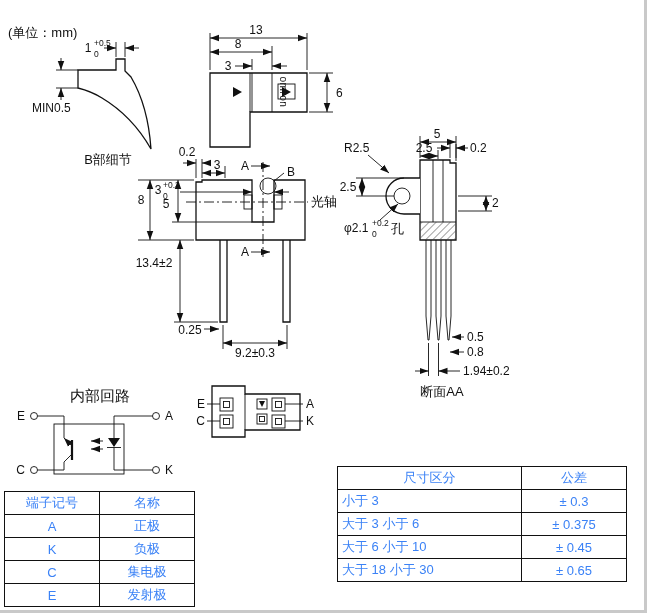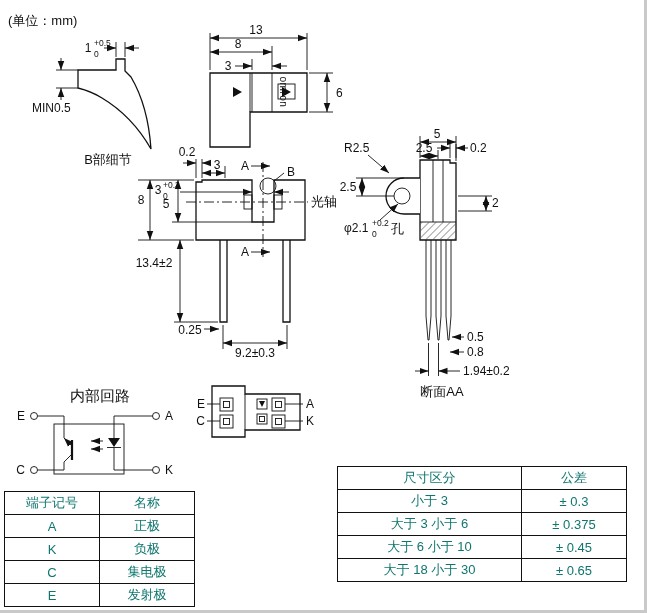--- a/index.html
+++ b/index.html
@@ -11,32 +11,32 @@
   .dim{font-size:12px;}
   .dimS{font-size:8.5px;}
   .lbl{font-size:13px;}
   .big{font-size:15px;}
   .ln{stroke:#111;stroke-width:1.3;fill:none;stroke-linejoin:miter;}
   .lnw{stroke:#111;stroke-width:1.3;fill:#fff;stroke-linejoin:miter;}
   .tn{stroke:#111;stroke-width:0.9;fill:none;}
   .chain{stroke:#111;stroke-width:0.9;fill:none;stroke-dasharray:10 3 2 3;}
   .note{position:absolute;font-size:13px;color:#111;white-space:nowrap;}
   table{border-collapse:collapse;position:absolute;table-layout:fixed;background:#fff;}
-  th,td{border:1px solid #111;font-size:13px;font-weight:normal;color:#0f766e;
+  th,td{border:1px solid #111;font-size:13px;font-weight:normal;color:#3b82f6;
         text-align:center;padding:1px 4px;height:20px;overflow:hidden;white-space:nowrap;}
   #terminal-table{left:4px;top:491px;width:190px;}
   #tolerance-table{left:337px;top:466px;width:289px;}
-  #tolerance-table td.range{text-align:center;}
+  #tolerance-table td.range{text-align:left;}
 </style>
 </head>
 <body>
 
 <div id="stage">
 
-  <div class="note" style="left:8px;top:12px">(单位：mm)</div>
+  <div class="note" style="left:8px;top:24px">(单位：mm)</div>
 
   <svg id="drawing" width="647" height="613" viewBox="0 0 647 613">
     <defs>
       <marker id="arr" viewBox="0 0 10 10" refX="10" refY="5" markerWidth="10" markerHeight="10" orient="auto-start-reverse">
         <path d="M0,1.4 L10,5 L0,8.6 Z" fill="#111"></path>
       </marker>
       <pattern id="hatch" width="5" height="5" patternUnits="userSpaceOnUse" patternTransform="rotate(45)">
         <line x1="0" y1="0" x2="0" y2="5" stroke="#444" stroke-width="1"></line>
       </pattern>
     </defs>

